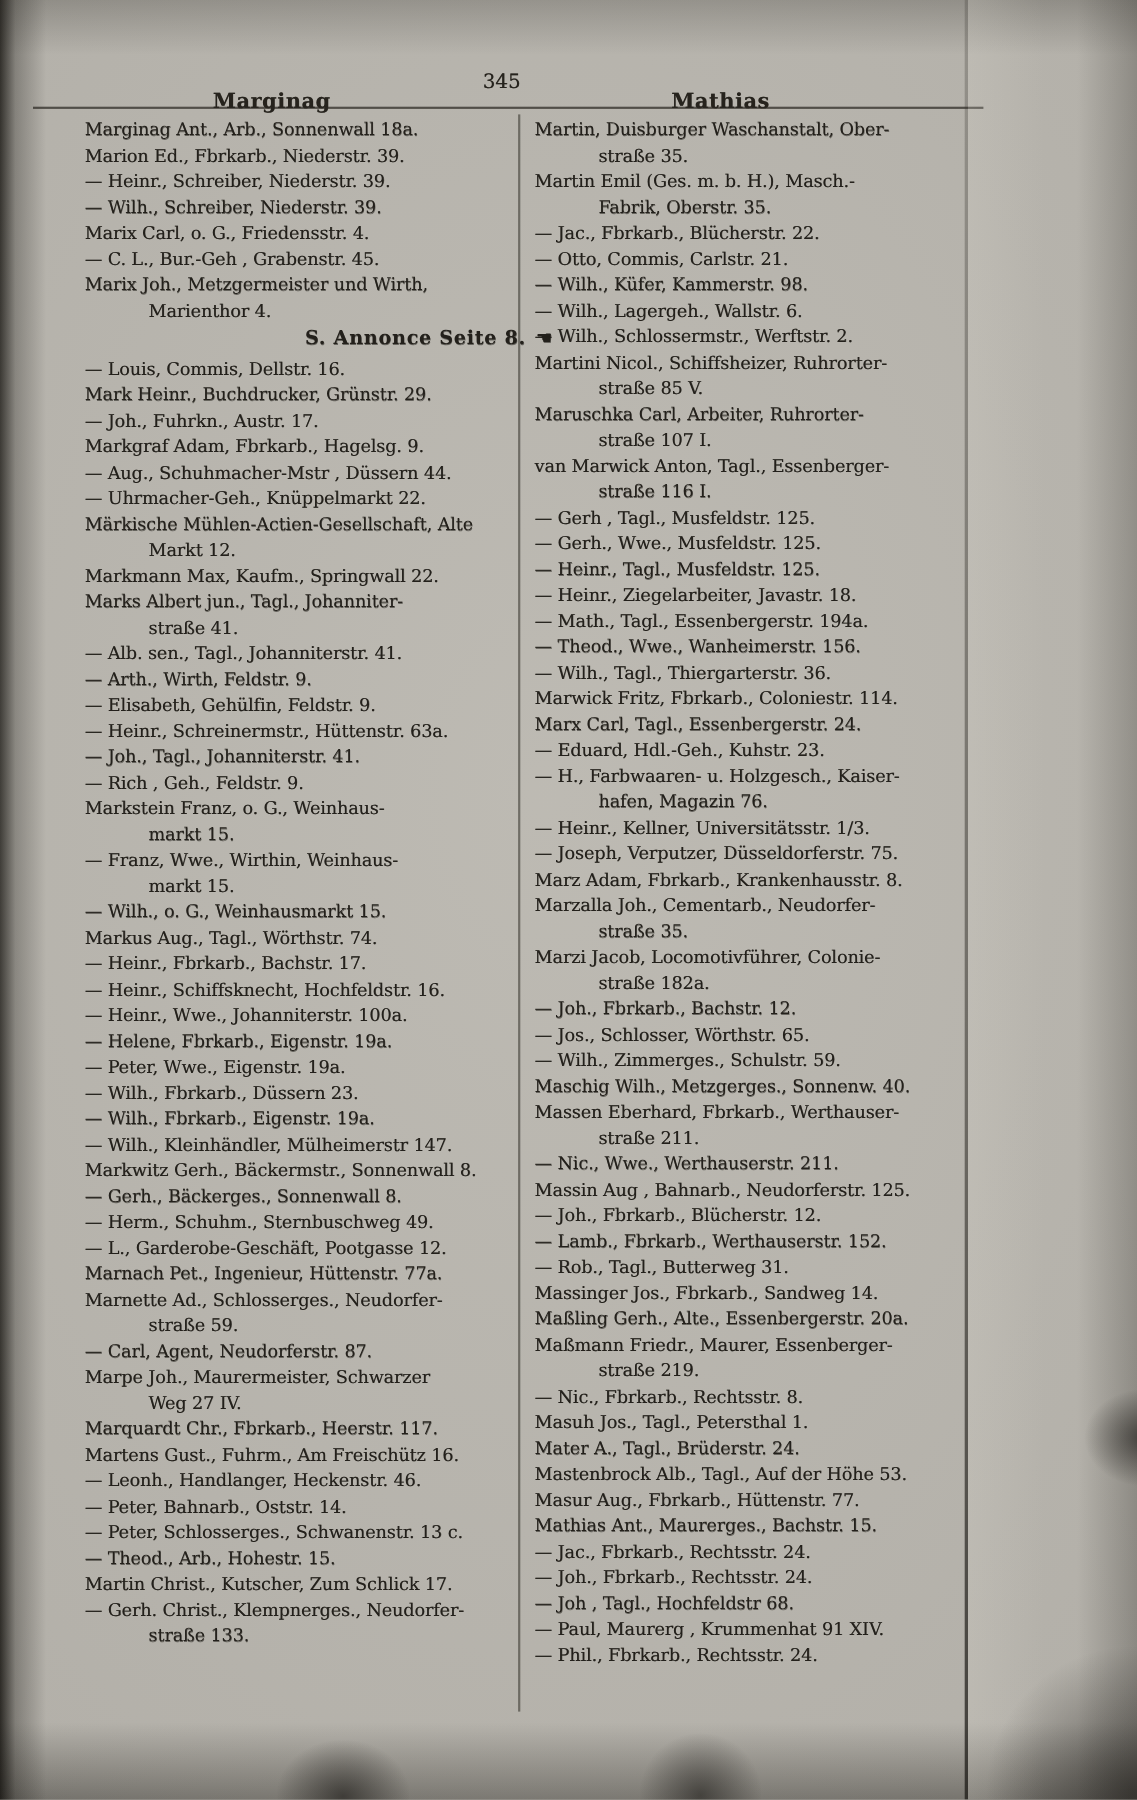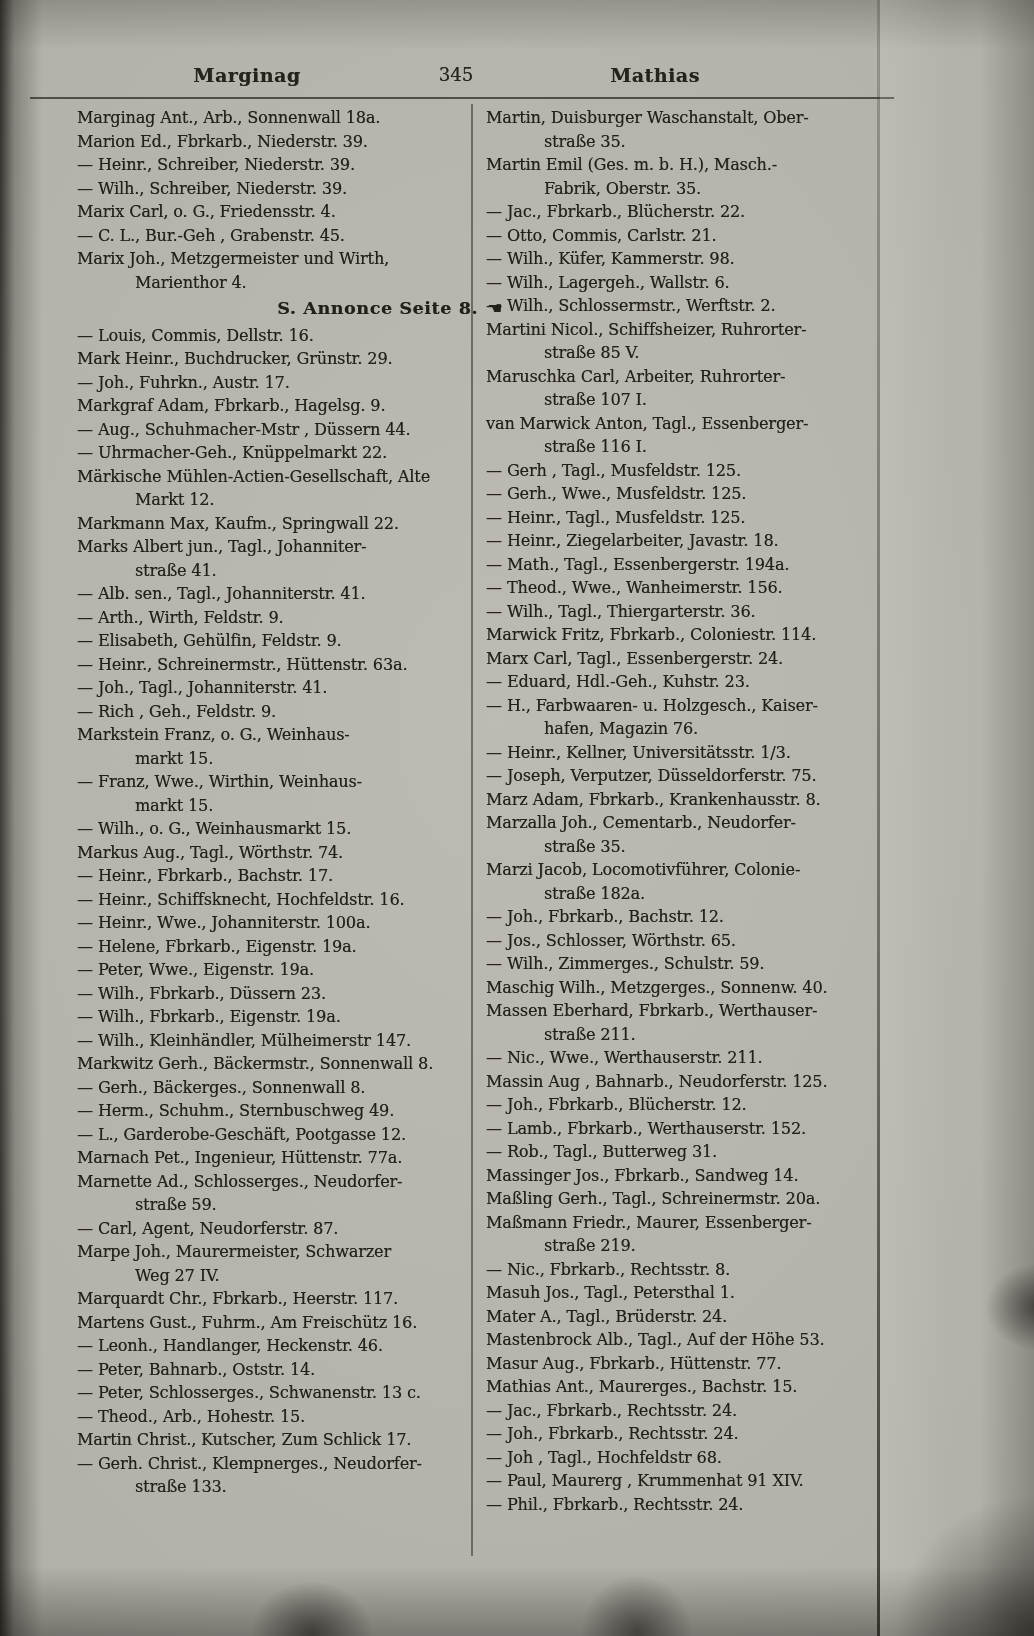--- a/index.html
+++ b/index.html
@@ -13,21 +13,21 @@
       linear-gradient(to top, rgba(38,36,31,0.45) 0px, rgba(0,0,0,0) 70px),
       linear-gradient(to bottom, rgba(40,38,33,0.28) 0px, rgba(0,0,0,0) 50px),
       #b2afa8;
   }
   .running-head { position:absolute; top:64px; left:0; width:100%; height:30px; }
   .head-item {
     position:absolute; transform:translateX(-50%);
     color:#26231d; white-space:nowrap;
     text-shadow:0.3px 0.3px 0.5px rgba(35,32,27,0.6);
   }
-  .head-title { font-weight:bold; font-size:19px; letter-spacing:0.5px; }
+  .head-title { font-weight:bold; font-size:19px; letter-spacing:0.5px;margin-top:17px; }
   .head-left  { left:247px; }
   .head-num   { left:456px; font-size:18px; }
   .head-right { left:655px; }
   .header-rule {
     position:absolute; top:97px; left:30px; width:864px; height:2px;
     background:rgba(42,39,33,0.72);
   }
   .column-divider {
     position:absolute; top:104px; left:471px; width:2px; height:1452px;
     background:rgba(48,45,38,0.55);
@@ -178,21 +178,21 @@
     <p class="entry"><span>— Wilh., Zimmerges., Schulstr. 59.</span></p>
     <p class="entry"><span>Maschig Wilh., Metzgerges., Sonnenw. 40.</span></p>
     <p class="entry"><span>Massen Eberhard, Fbrkarb., Werthauser-
 straße 211.</span></p>
     <p class="entry"><span>— Nic., Wwe., Werthauserstr. 211.</span></p>
     <p class="entry"><span>Massin Aug , Bahnarb., Neudorferstr. 125.</span></p>
     <p class="entry"><span>— Joh., Fbrkarb., Blücherstr. 12.</span></p>
     <p class="entry"><span>— Lamb., Fbrkarb., Werthauserstr. 152.</span></p>
     <p class="entry"><span>— Rob., Tagl., Butterweg 31.</span></p>
     <p class="entry"><span>Massinger Jos., Fbrkarb., Sandweg 14.</span></p>
-    <p class="entry"><span>Maßling Gerh., Tagl., Schreinermstr. 20a.</span></p>
+    <p class="entry"><span>Maßling Gerh., Alte., Essenbergerstr. 20a.</span></p>
     <p class="entry"><span>Maßmann Friedr., Maurer, Essenberger-
 straße 219.</span></p>
     <p class="entry"><span>— Nic., Fbrkarb., Rechtsstr. 8.</span></p>
     <p class="entry"><span>Masuh Jos., Tagl., Petersthal 1.</span></p>
     <p class="entry"><span>Mater A., Tagl., Brüderstr. 24.</span></p>
     <p class="entry"><span>Mastenbrock Alb., Tagl., Auf der Höhe 53.</span></p>
     <p class="entry"><span>Masur Aug., Fbrkarb., Hüttenstr. 77.</span></p>
     <p class="entry"><span>Mathias Ant., Maurerges., Bachstr. 15.</span></p>
     <p class="entry"><span>— Jac., Fbrkarb., Rechtsstr. 24.</span></p>
     <p class="entry"><span>— Joh., Fbrkarb., Rechtsstr. 24.</span></p>

